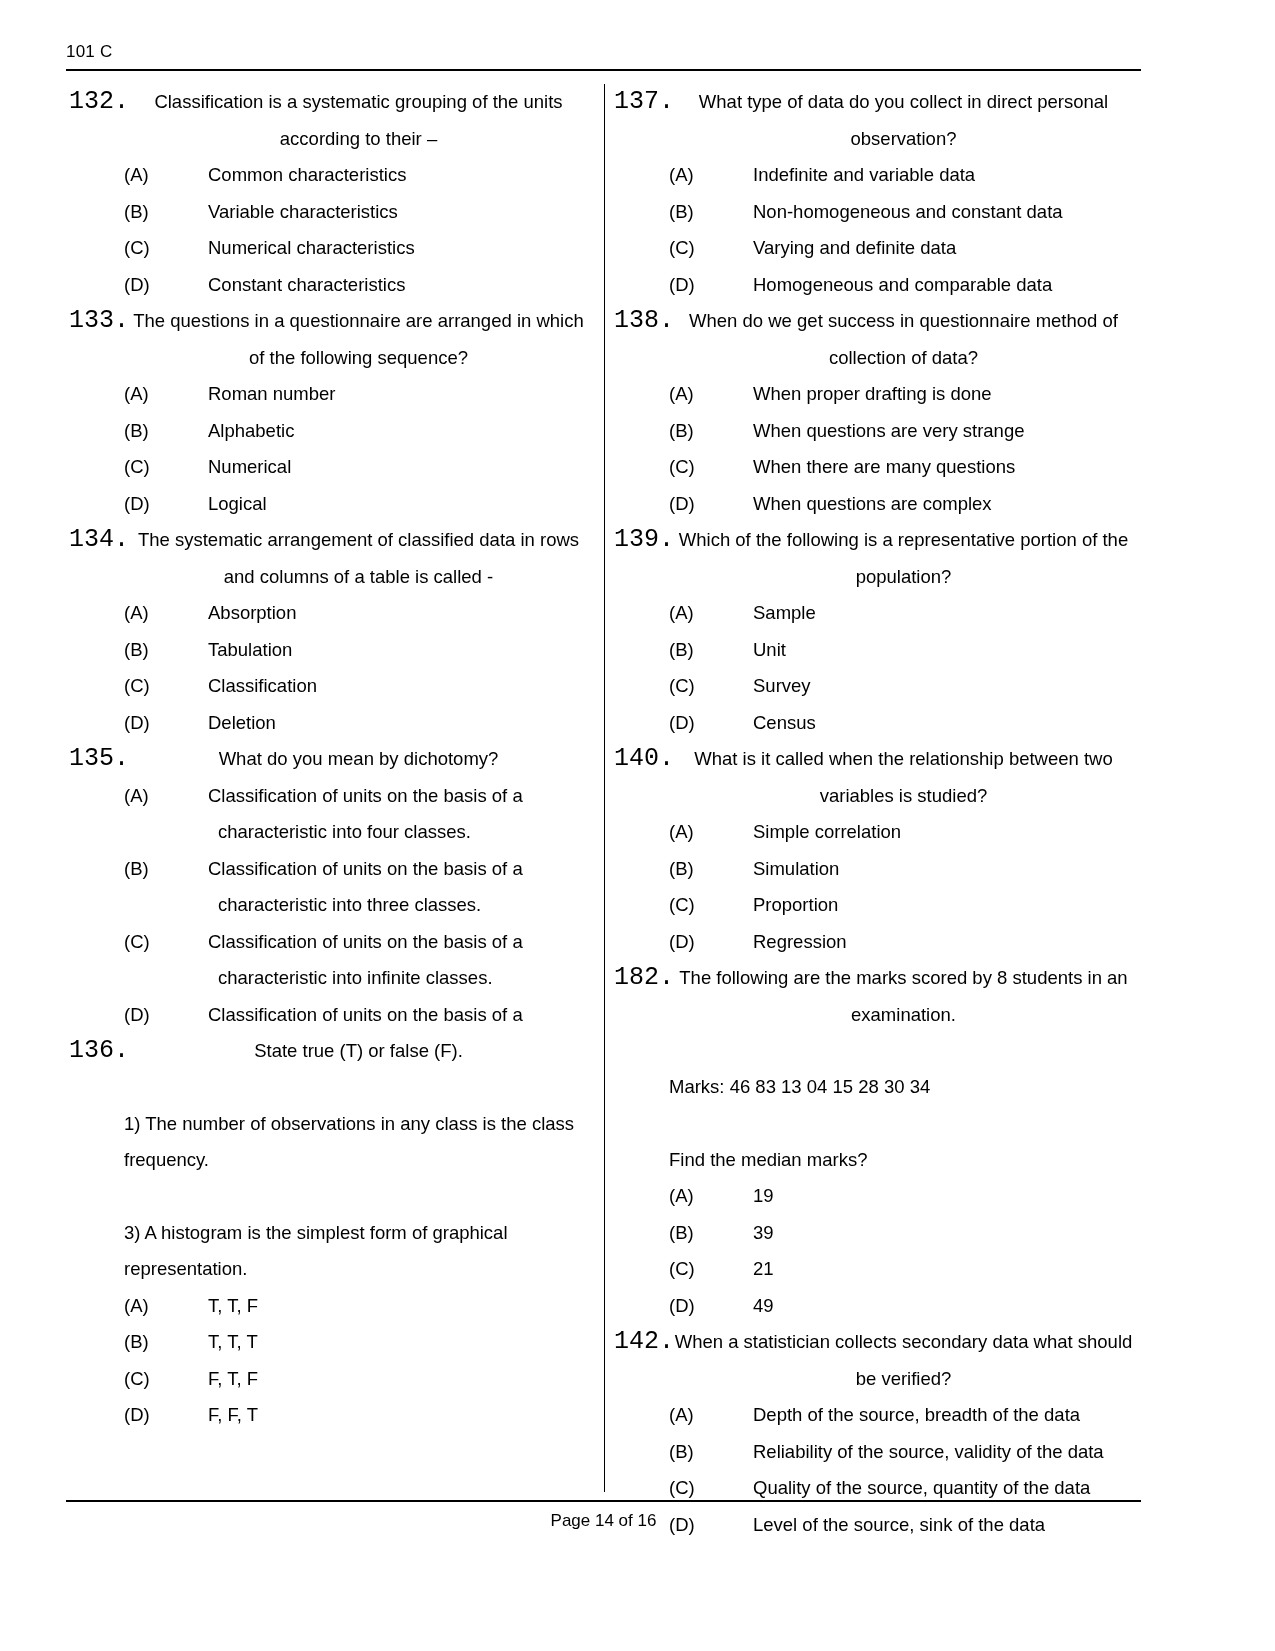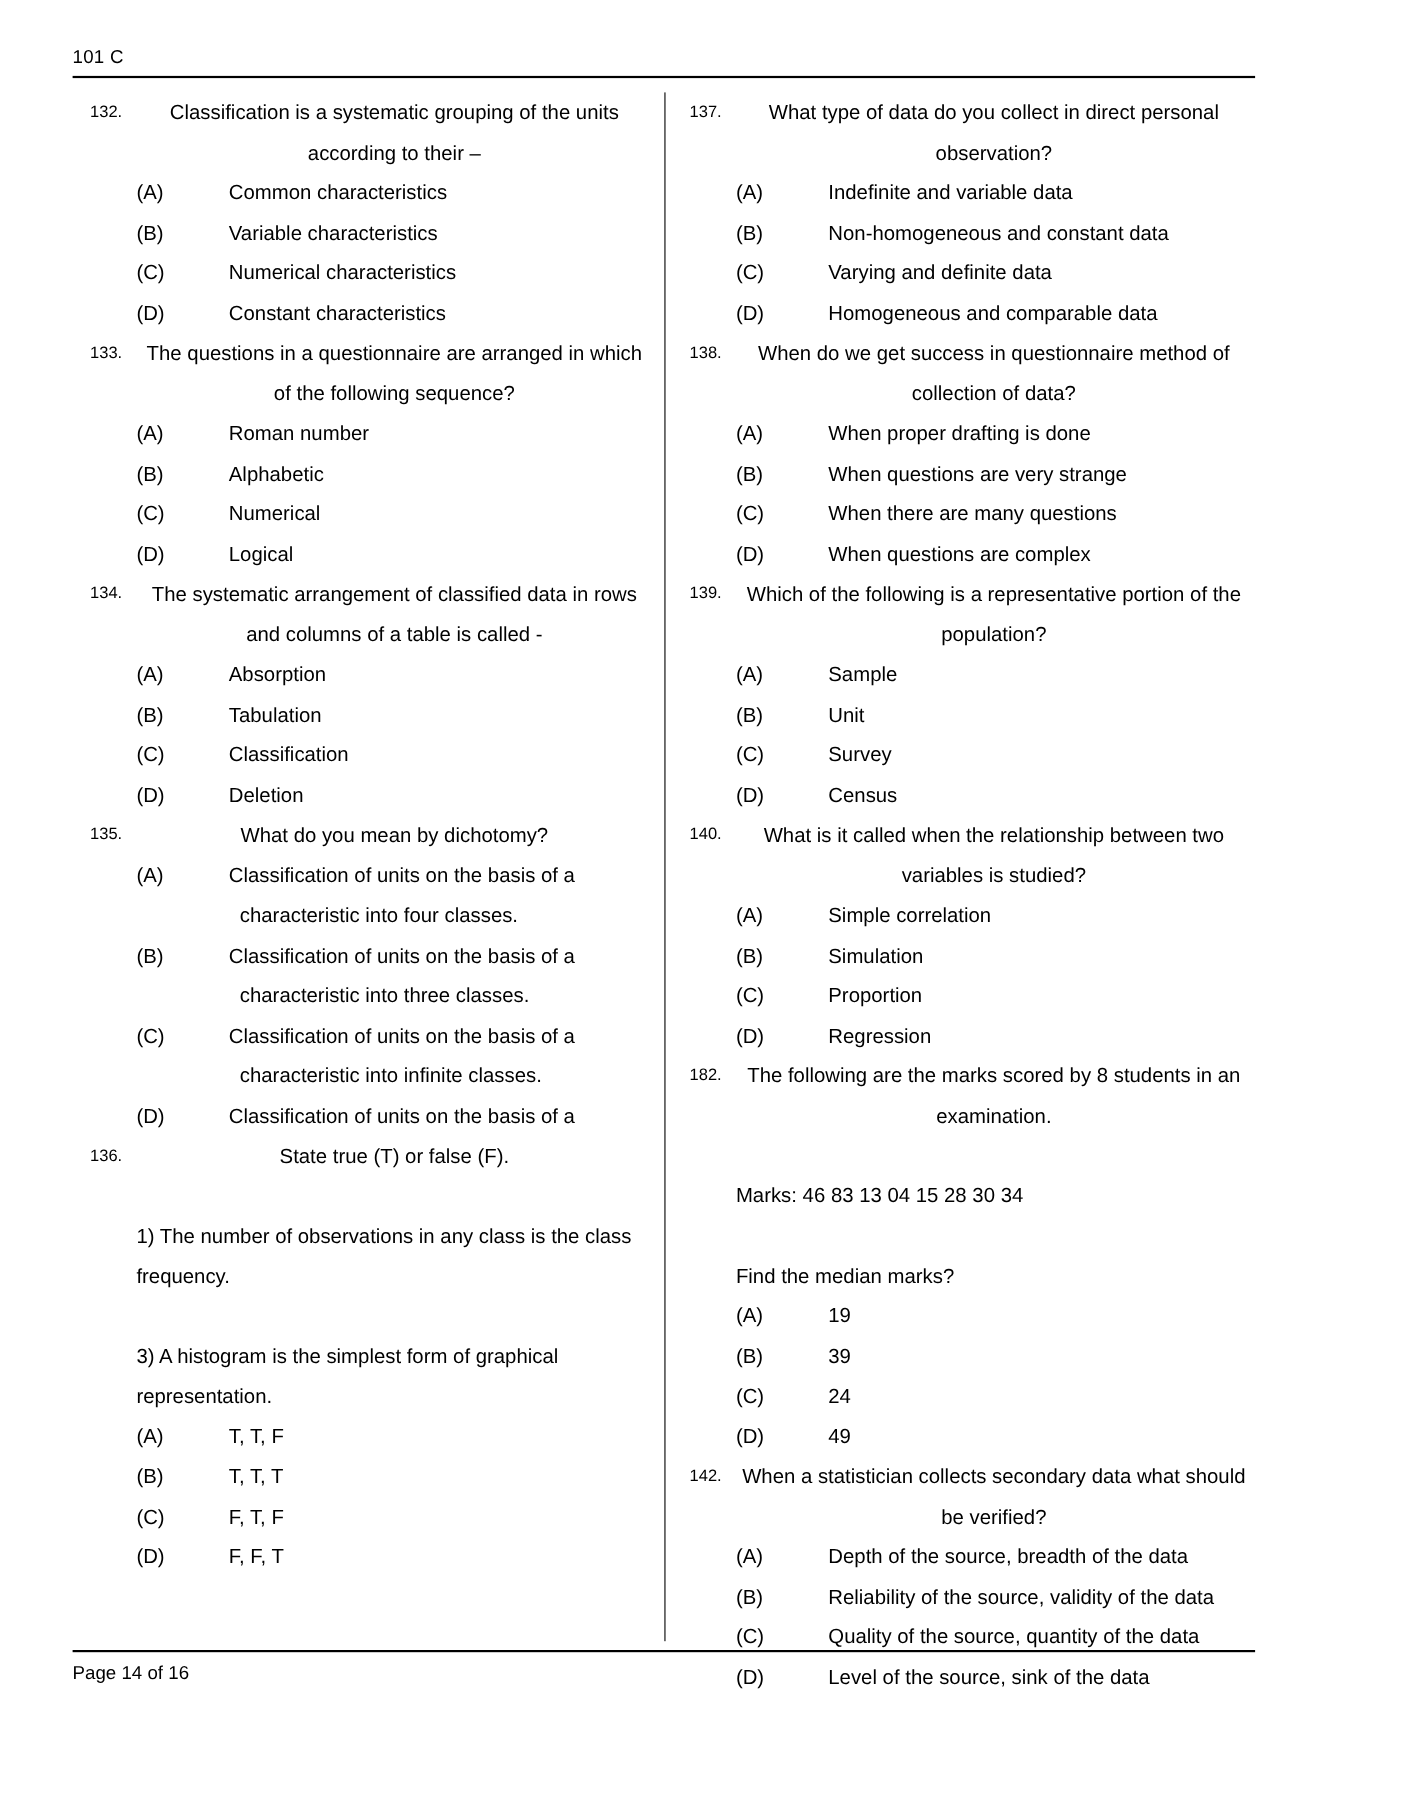--- a/index.html
+++ b/index.html
@@ -75,25 +75,26 @@
     display: block;
     margin-bottom: 0;
   }
   .q-head {
     display: flex;
     align-items: flex-start;
   }
   .q-num {
     width: 58px;
     flex: 0 0 58px;
-    font-size: 15px;
+    font-size: 25px;
     line-height: 36.5px;
     text-align: center;
     padding-left: 3px;
     box-sizing: border-box;
+    font-family: Liberation Mono, monospace;
   }
   .q-text {
     flex: 1 1 auto;
     font-size: 18.5px;
     line-height: 36.5px;
     text-align: center;
   }
   .q-sub {
     margin-left: 58px;
     font-size: 18.5px;
@@ -132,20 +133,21 @@
     height: 0;
     border-top: 2.2px solid #000;
   }
   .footer {
     position: absolute;
     left: 66px;
     top: 1508px;
     width: 1075px;
     font-size: 17px;
     line-height: 26px;
+    text-align: center;
   }
 </style>
 </head>
 <body>
 
 <div class="page">
 
   <div class="header">
     <div class="header-code">101 C</div>
   </div>
@@ -384,21 +386,21 @@
             <div class="opt">
               <span class="opt-key">(A)</span>
               <span class="opt-body"><span>19</span></span>
             </div>
             <div class="opt">
               <span class="opt-key">(B)</span>
               <span class="opt-body"><span>39</span></span>
             </div>
             <div class="opt">
               <span class="opt-key">(C)</span>
-              <span class="opt-body"><span>24</span></span>
+              <span class="opt-body"><span>21</span></span>
             </div>
             <div class="opt">
               <span class="opt-key">(D)</span>
               <span class="opt-body"><span>49</span></span>
             </div>
           </div>
         </div>
         <div class="q">
           <div class="q-head">
             <div class="q-num">142.</div>

